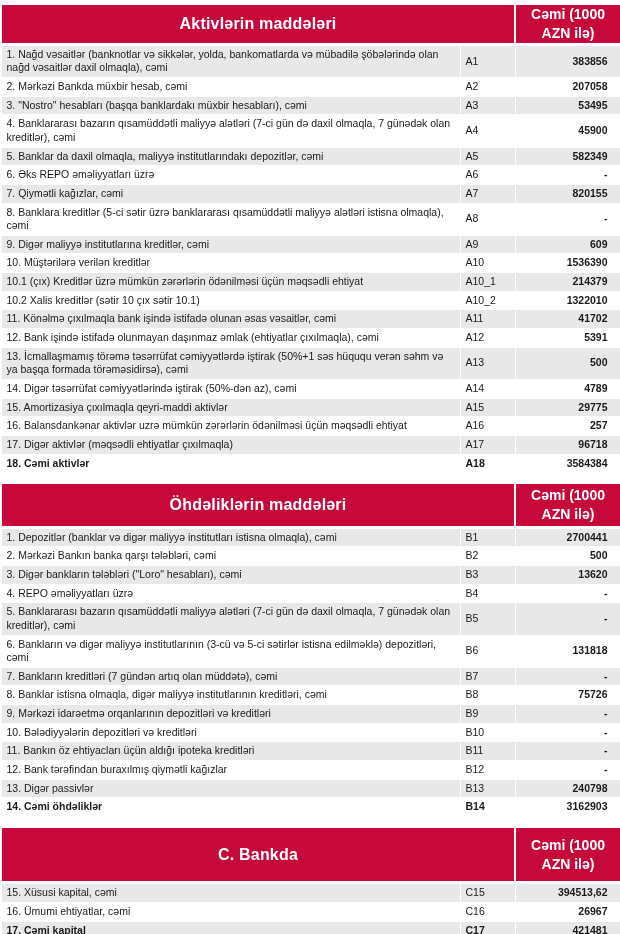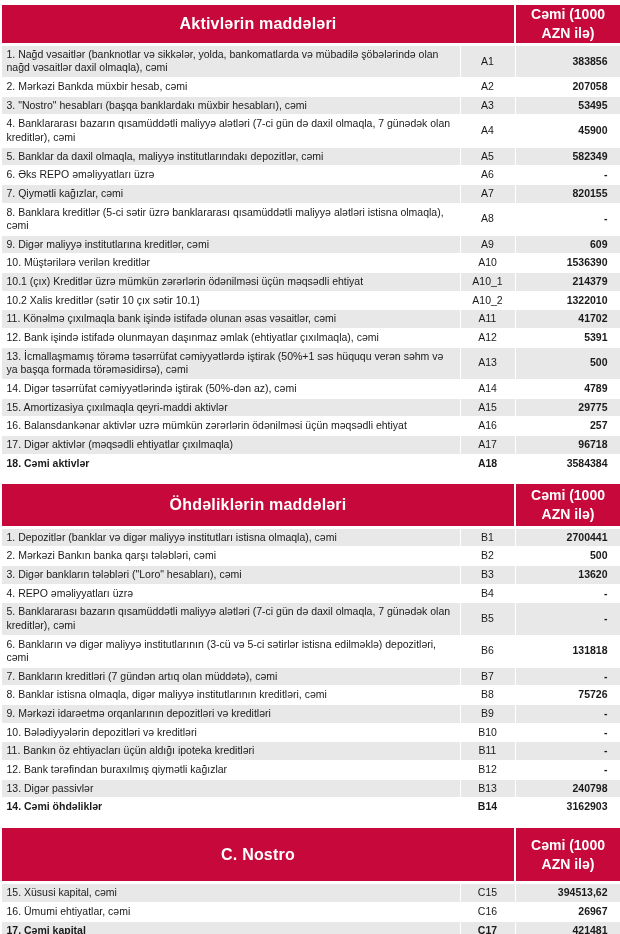--- a/index.html
+++ b/index.html
@@ -39,21 +39,21 @@
   td {
     border: 1px solid #ffffff;
     font-size: 10.5px;
     line-height: 1.3;
     padding: 2px 5px;
     vertical-align: middle;
     height: 18px;
     background: var(--row-bg, #ffffff);
   }
   tr.alt td { background: var(--row-alt-bg, #E9E8E8); }
-  td.code { text-align: center; }
+  td.code { }
   td.val  { text-align: right; padding-right: 13px; font-weight: bold; }
   tr.bold td { font-weight: bold; }
 </style>
 </head>
 <body>
 
 <div class="report">
     <table class="section s1">
       <colgroup>
         <col class="c-desc">
@@ -255,21 +255,21 @@
       </tbody>
     </table>
     <table class="section s3">
       <colgroup>
         <col class="c-desc">
         <col class="c-code">
         <col class="c-val">
       </colgroup>
       <thead>
         <tr>
-          <th colspan="2" class="sec-title">C. Nostro</th>
+          <th colspan="2" class="sec-title">C. Bankda</th>
           <th class="sec-total">Cəmi (1000 AZN ilə)</th>
         </tr>
       </thead>
       <tbody>
         <tr class="alt">
           <td class="desc">15. Xüsusi kapital, cəmi</td>
           <td class="code">C15</td>
           <td class="val">394513,62</td>
         </tr>
         <tr class="">

